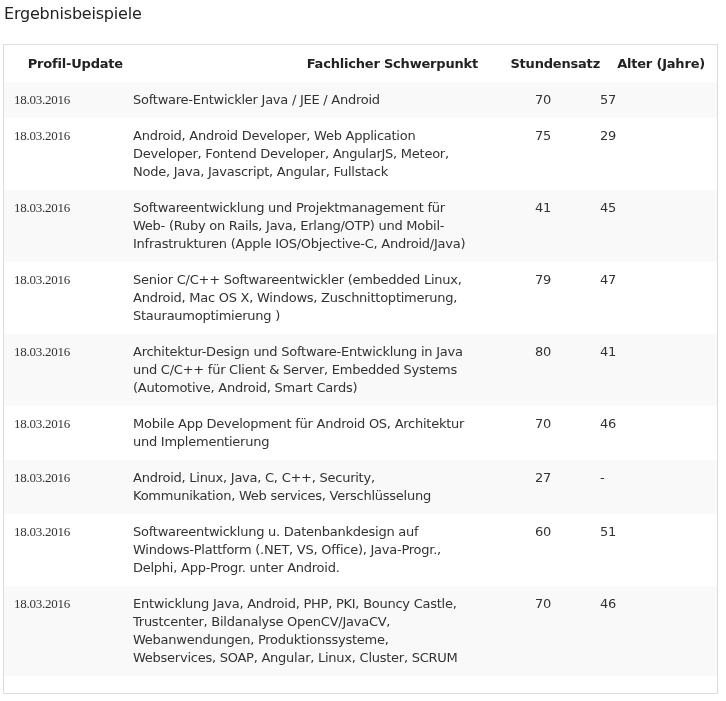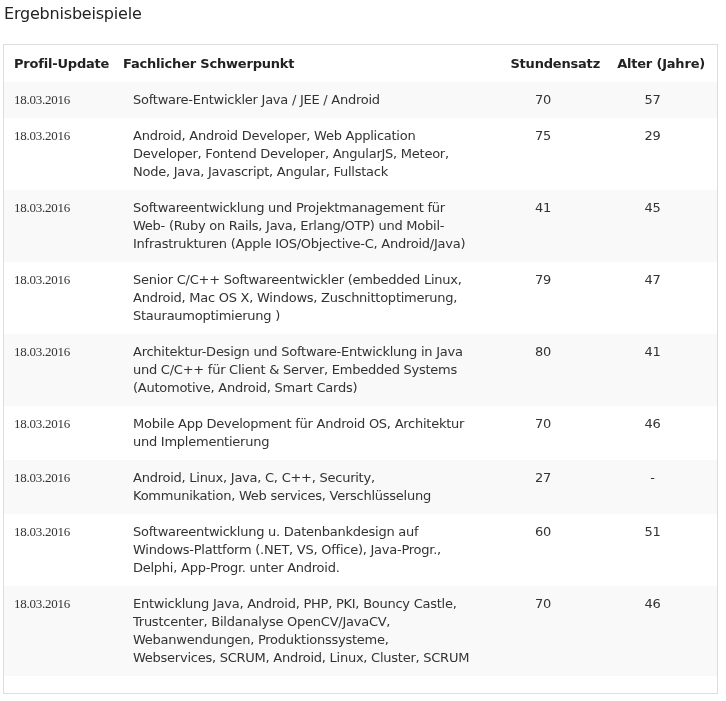--- a/index.html
+++ b/index.html
@@ -43,36 +43,36 @@
     col.c-age { width: 117px; }
     th {
       font-size: 13px;
       font-weight: bold;
       color: #222222;
       padding: 10px 0 10px 0;
       height: 37px;
       vertical-align: middle;
       letter-spacing: -0.2px;
     }
-    th.h-date { text-align: left; padding-left: 10px; }
-    th.h-focus { text-align: left; }
+    th.h-date { text-align: right; padding-left: 10px; }
+    th.h-focus { text-align: right; }
     th.h-rate { text-align: right; padding-left: 8px; }
     th.h-age { text-align: right; padding-right: 12px; }
     td {
       font-size: 13px;
       line-height: 18px;
       color: #333333;
       vertical-align: top;
       padding: 9px 0 9px 0;
       letter-spacing: -0.25px;
     }
     td.d-date { padding-left: 10px; font-family: Liberation Serif, serif; }
     td.d-focus { padding-left: 10px; padding-right: 8px; }
     td.d-rate { text-align: center; padding-left: 8px; }
-    td.d-age { text-align: center; padding-right: 12px; }
+    td.d-age { padding-right: 12px; }
     tbody tr:nth-child(odd) { background: #f9f9f9; }
     tbody tr:nth-child(even) { background: #ffffff; }
   </style>
 </head>
 <body>
 
 <h2 class="section-title">Ergebnisbeispiele</h2>
 
 <div class="table-box">
   <table>
@@ -134,19 +134,19 @@
         <td class="d-age">-</td>
       </tr>
       <tr>
         <td class="d-date">18.03.2016</td>
         <td class="d-focus">Softwareentwicklung u. Datenbankdesign auf Windows-Plattform (.NET, VS, Office), Java-Progr., Delphi, App-Progr. unter Android.</td>
         <td class="d-rate">60</td>
         <td class="d-age">51</td>
       </tr>
       <tr>
         <td class="d-date">18.03.2016</td>
-        <td class="d-focus">Entwicklung Java, Android, PHP, PKI, Bouncy Castle, Trustcenter, Bildanalyse OpenCV/JavaCV, Webanwendungen, Produktionssysteme, Webservices, SCRUM, Android, Linux, Cluster, SCRUM</td>
+        <td class="d-focus">Entwicklung Java, Android, PHP, PKI, Bouncy Castle, Trustcenter, Bildanalyse OpenCV/JavaCV, Webanwendungen, Produktionssysteme, Webservices, SOAP, Angular, Linux, Cluster, SCRUM</td>
         <td class="d-rate">70</td>
         <td class="d-age">46</td>
       </tr>
     </tbody>
   </table>
 </div>
 
 </body></html>

